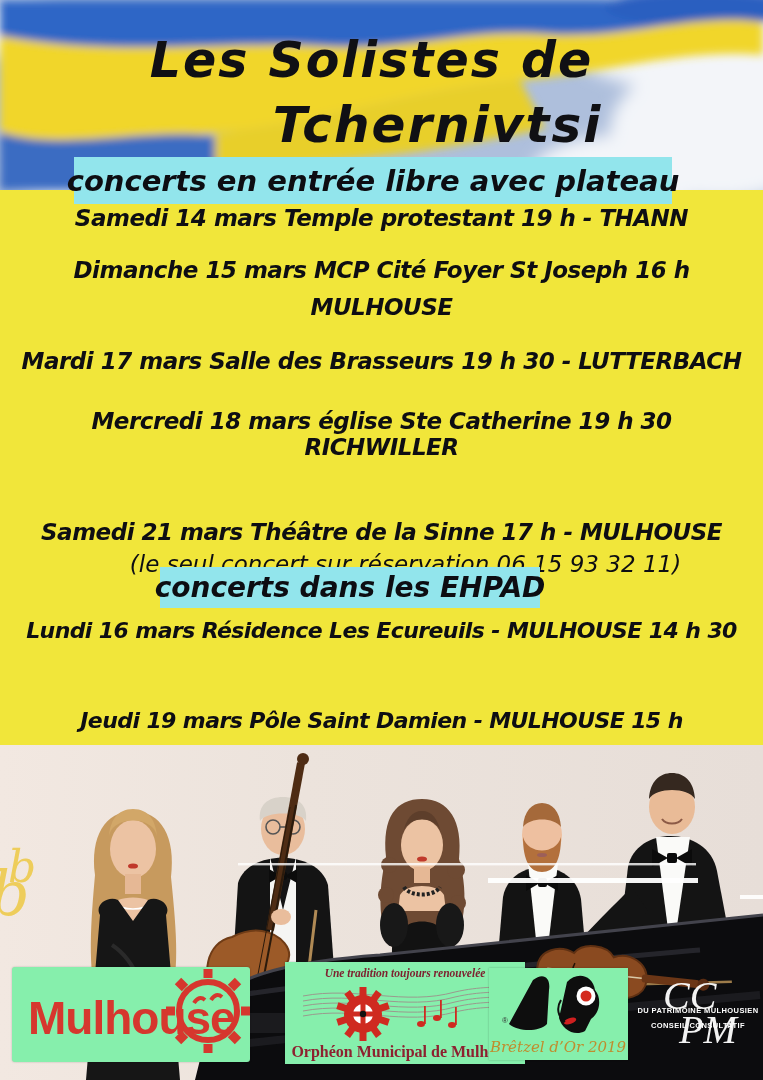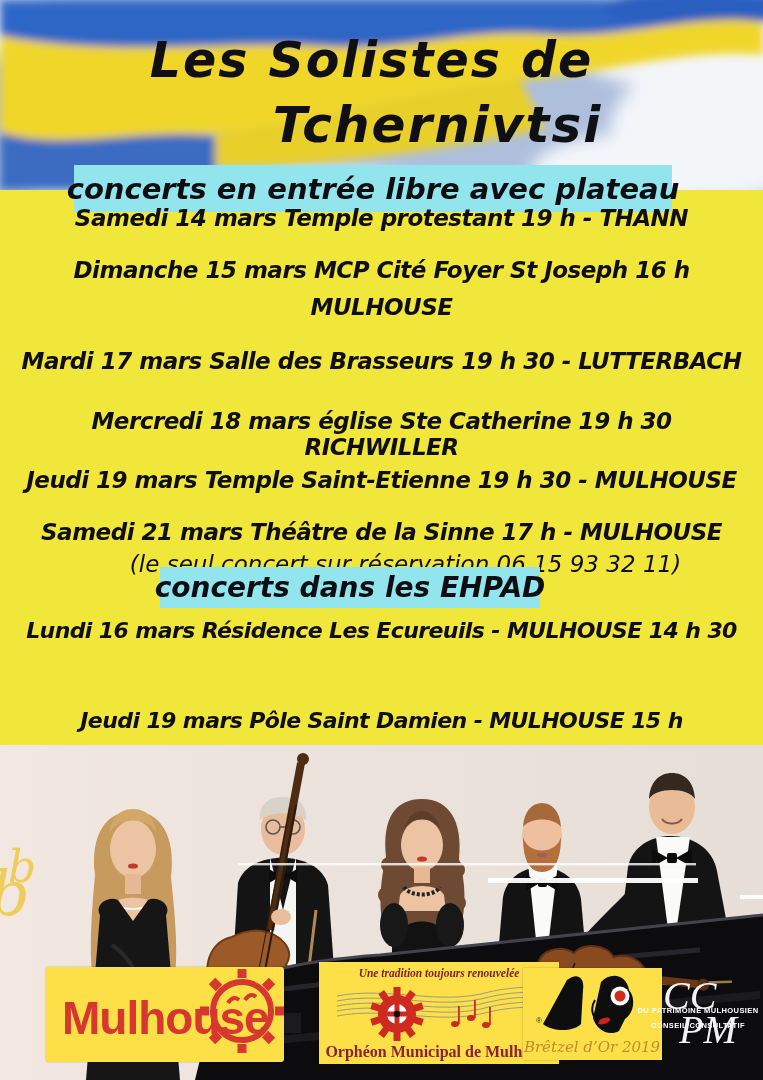--- a/index.html
+++ b/index.html
@@ -4,31 +4,31 @@
 <style>
   html,body{margin:0;padding:0;background:#777;}
   .poster{position:relative;width:763px;height:1080px;overflow:hidden;background:#f1e63a;font-family:"DejaVu Sans",sans-serif;}
   
   .flag{position:absolute;top:0;left:0;width:763px;height:190px;}
   .title-line{position:absolute;left:0;width:763px;text-align:center;font-style:italic;font-weight:bold;color:#101014;white-space:nowrap;letter-spacing:2px;}
   .title1{top:32px;font-size:49px;transform:translateX(-10px);}
   .title2{top:96px;font-size:50px;transform:translateX(56px);}
   
   .banner{position:absolute;background:#92e5ec;display:flex;align-items:center;justify-content:center;font-style:italic;font-weight:bold;color:#0d0d12;white-space:nowrap;}
-  .banner-entry{left:74px;top:165px;width:598px;height:47px;font-size:29px;text-align:center;}
+  .banner-entry{left:74px;top:157px;width:598px;height:47px;font-size:29px;text-align:center;}
   .banner-ehpad{left:160px;top:567px;width:380px;height:41px;font-size:28px;}
   
   .line{position:absolute;left:0;width:763px;text-align:center;font-style:italic;font-weight:bold;font-size:23px;color:#0e0e13;white-space:nowrap;letter-spacing:-0.5px;margin-top:8px;}
   .line.small{font-size:22px;letter-spacing:-0.6px;}
   .line.note{font-weight:normal;font-size:23px;letter-spacing:0;padding-left:24px;}
   
   .photo{position:absolute;top:745px;left:0;width:763px;height:335px;background:#ece3dc;}
   .photo svg{position:absolute;top:0;left:0;}
   
-  .logo-box{position:absolute;background:#fde047;box-shadow:0 0 2px rgba(0,0,0,.25);margin-left:34px;}
+  .logo-box{position:absolute;background:#86efac;box-shadow:0 0 2px rgba(0,0,0,.25);}
   .logo-mulhouse{left:12px;top:222px;width:238px;height:95px;border-radius:3px;}
   .logo-mulhouse .word{position:absolute;left:16px;top:24px;font-family:"Liberation Sans",sans-serif;font-weight:bold;font-size:46px;color:#d6372e;letter-spacing:-1px;z-index:2;}
   .logo-orpheon{left:285px;top:217px;width:240px;height:102px;}
   .logo-bretzel{left:489px;top:223px;width:139px;height:92px;}
   .logo-ccpm{position:absolute;left:633px;top:235px;width:130px;height:78px;color:#fff;}
   .ccpm-script{position:absolute;font-family:"Liberation Serif",serif;font-style:italic;font-size:40px;line-height:1;opacity:.95;}
   .ccpm-cc{left:30px;top:-4px;}
   .ccpm-pm{left:46px;top:30px;}
   .ccpm-line{position:absolute;width:100%;text-align:center;font-family:"Liberation Sans",sans-serif;font-weight:bold;font-size:7.5px;letter-spacing:.4px;white-space:nowrap;}
   .ccpm-l1{top:17px;margin-top:24px;}
@@ -74,21 +74,20 @@
   <div class="title-line title2">Tchernivtsi</div>
 
   <div class="banner banner-entry">concerts en entrée libre avec plateau</div>
 
   <div class="line" style="top:197px">Samedi 14 mars Temple protestant 19 h - THANN</div>
   <div class="line" style="top:249px">Dimanche 15 mars MCP Cité Foyer St Joseph 16 h</div>
   <div class="line" style="top:286px">MULHOUSE</div>
   <div class="line" style="top:340px">Mardi 17 mars Salle des Brasseurs 19 h 30 - LUTTERBACH</div>
   <div class="line" style="top:400px">Mercredi 18 mars église Ste Catherine 19 h 30</div>
   <div class="line" style="top:426px">RICHWILLER</div>
-  <div class="line" style="top:459px">Jeudi 19 mars Temple Saint-Etienne 19 h 30 - MULHOUSE</div>
   <div class="line" style="top:511px">Samedi 21 mars Théâtre de la Sinne 17 h - MULHOUSE</div>
   <div class="line note" style="top:543px">(le seul concert sur réservation 06 15 93 32 11)</div>
 
   <div class="banner banner-ehpad">concerts dans les EHPAD</div>
 
   <div class="line small" style="top:610px">Lundi 16 mars Résidence Les Ecureuils - MULHOUSE 14 h 30</div>
   <div class="line small" style="top:700px">Jeudi 19 mars Pôle Saint Damien - MULHOUSE 15 h</div>
 
   <div class="photo">
     <svg viewBox="0 0 763 335" width="763" height="335">

